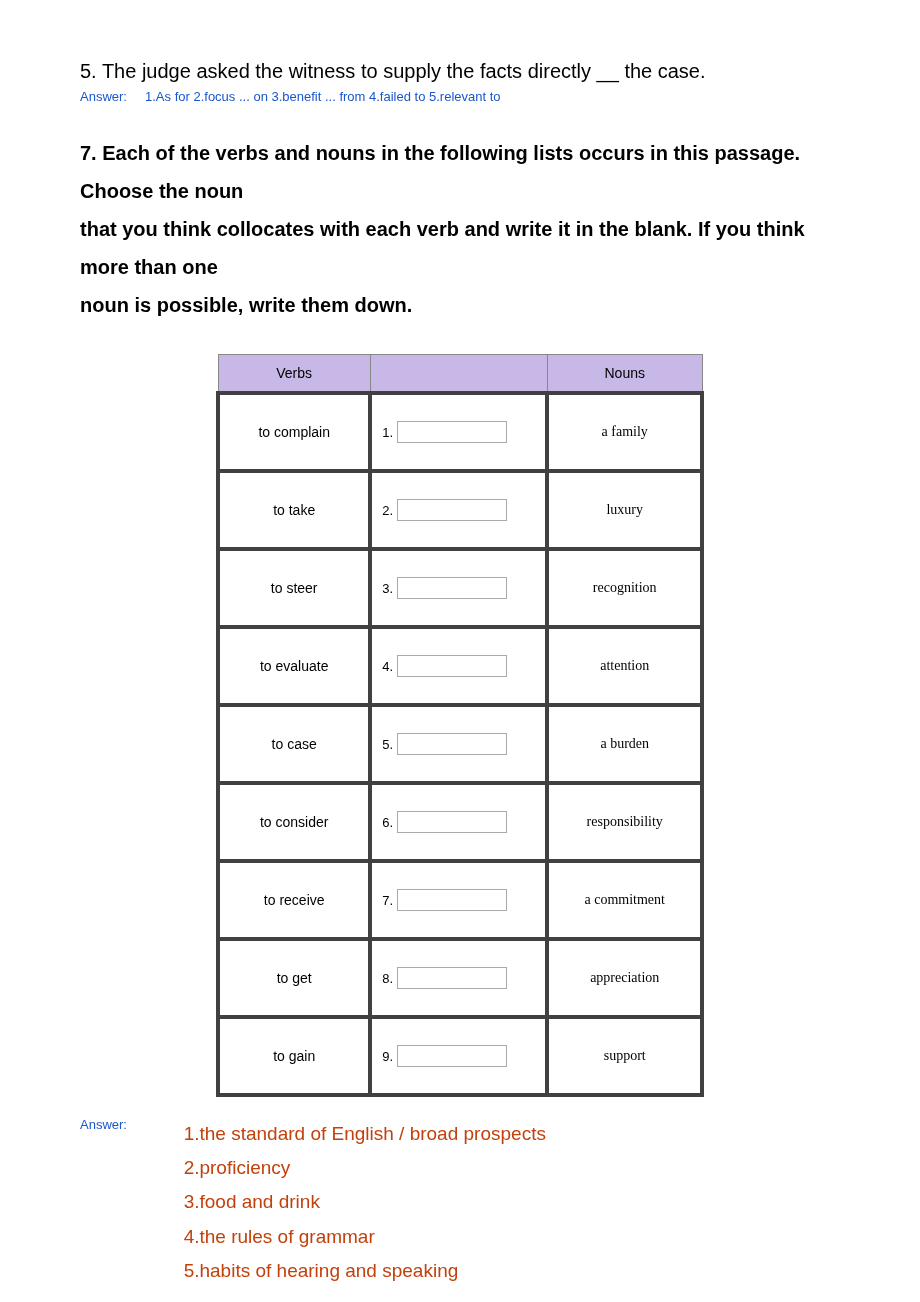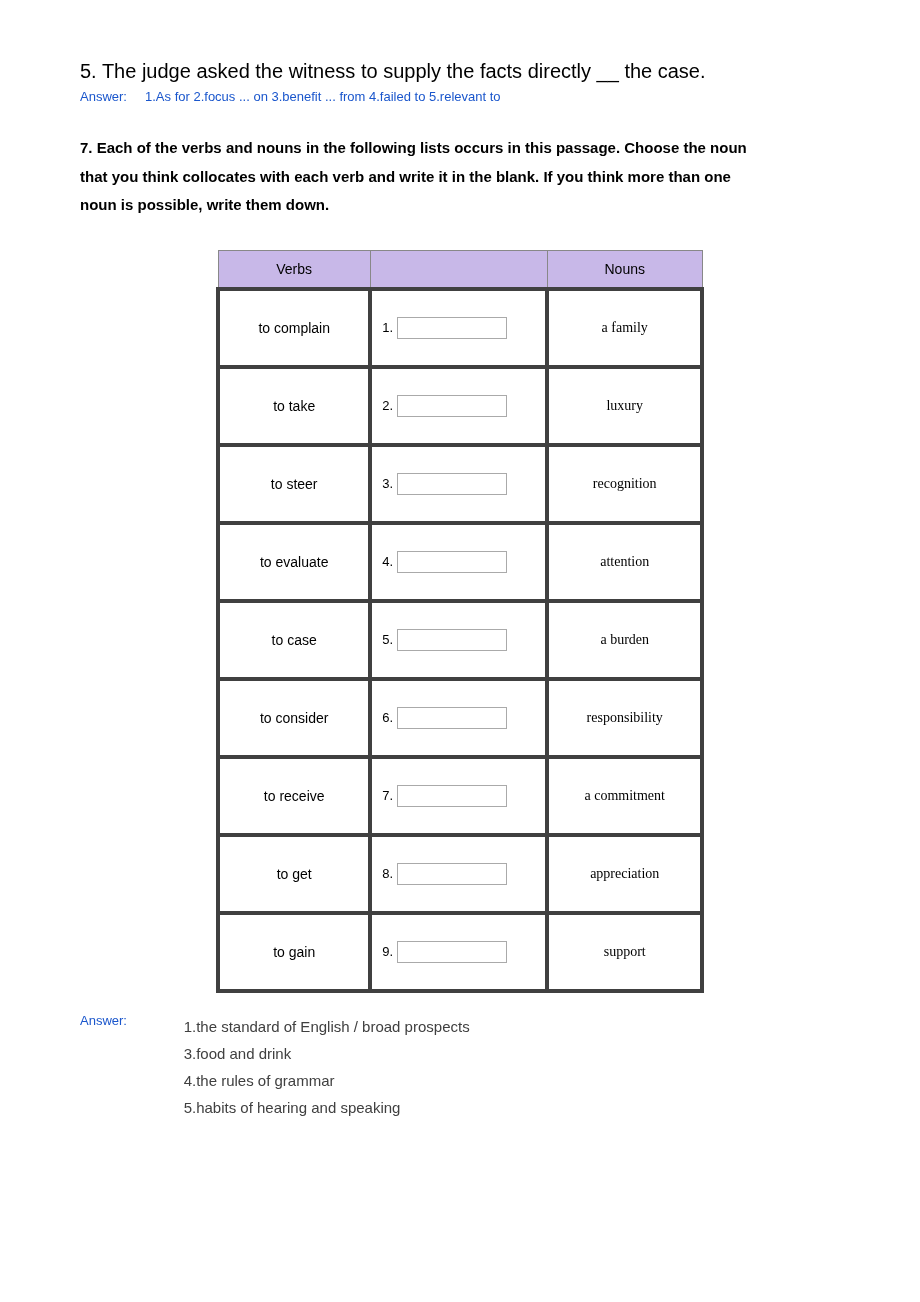--- a/index.html
+++ b/index.html
@@ -25,21 +25,21 @@
     }
     .answer-line {
       color: #1a56cc;
       font-size: 13px;
       margin-bottom: 4px;
     }
     .section-instructions {
       margin: 30px 0 30px 0;
     }
     .section-instructions p {
-      font-size: 15px;
+      font-size: 20px;
       font-weight: bold;
       line-height: 1.9;
     }
     .table-wrapper {
       display: flex;
       justify-content: center;
       margin: 20px 0 20px 0;
     }
     table {
       border-collapse: collapse;
@@ -107,22 +107,22 @@
       min-width: 100px;
       color: #1a56cc;
       font-size: 13px;
       vertical-align: top;
     }
     .answers-section .answers-list {
       display: inline-block;
       vertical-align: top;
     }
     .answers-section .answers-list p {
-      color: #404040;
-      font-size: 15px;
+      color: #c2410c;
+      font-size: 19px;
       line-height: 1.8;
     }
   </style>
 </head>
 <body>
 
 <div class="section-top">
   <p class="question-line">5. The judge asked the witness to supply the facts directly __ the case.</p>
   <p class="answer-line">
     <span>Answer:</span>
@@ -238,17 +238,18 @@
         <td class="noun-cell">support</td>
       </tr>
     </tbody>
   </table>
 </div>
 
 <div class="answers-section">
   <span class="answer-label">Answer:</span>
   <div class="answers-list">
     <p>1.the standard of English / broad prospects</p>
+    <p>2.proficiency</p>
     <p>3.food and drink</p>
     <p>4.the rules of grammar</p>
     <p>5.habits of hearing and speaking</p>
   </div>
 </div>
 
 </body></html>

